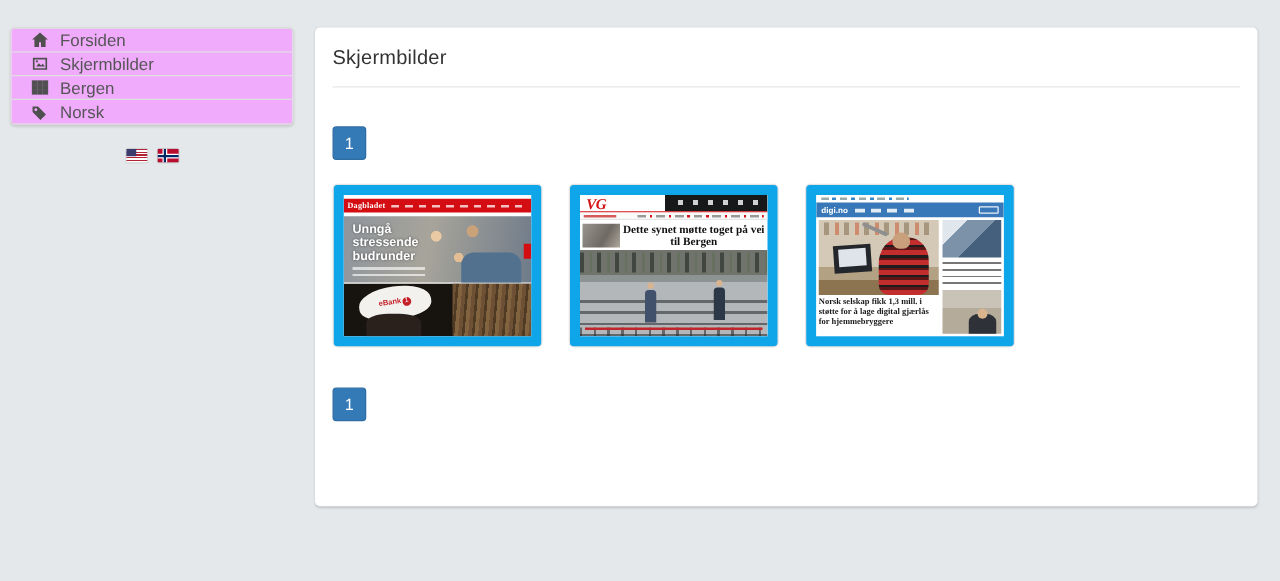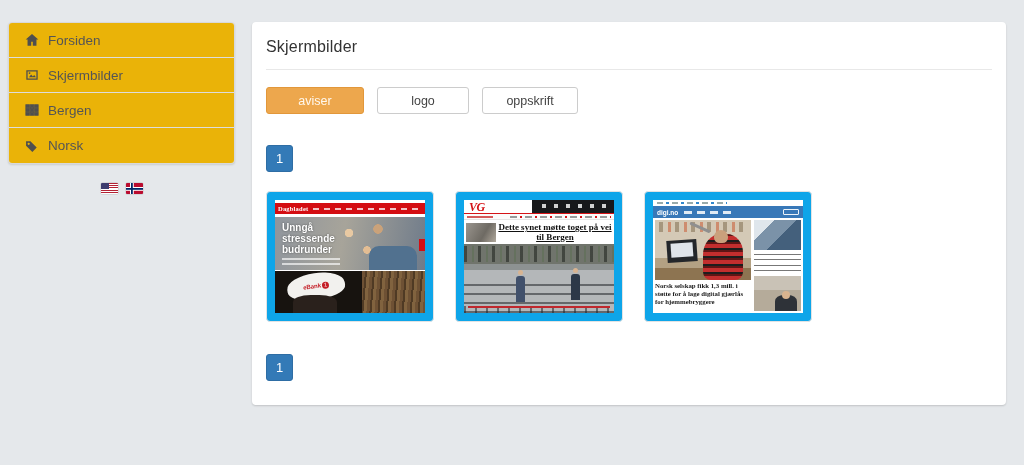--- a/index.html
+++ b/index.html
@@ -4,21 +4,21 @@
 <style>
   * { margin:0; padding:0; box-sizing:border-box; }
   html,body { width:1024px; height:465px; }
   body { font-family:"Liberation Sans","DejaVu Sans",sans-serif; background:#e5e8eb; position:relative; overflow:hidden; }
 
   .canvas { position:relative; width:1024px; height:465px; }
 
   
   .sidebar { position:absolute; left:8px; top:22px; width:227px; }
   .list-group { border:1px solid #d9d9d9; border-radius:4px; box-shadow:0 1px 2px rgba(0,0,0,.12); overflow:hidden; background:#f5f5f5; }
-  .list-item { display:flex; align-items:center; gap:9px; height:35px; padding:0 15px; background:#eab308; border-bottom:1px solid #ddd; color:#555; font-size:13.5px; cursor:pointer; }
+  .list-item { display:flex; align-items:center; gap:9px; height:19px; padding:0 15px; background:#f0abfc; border-bottom:1px solid #ddd; color:#555; font-size:13.5px; cursor:pointer; }
   .list-item:last-child { border-bottom:none; }
   .list-item .icon { width:15px; height:15px; display:inline-flex; align-items:center; justify-content:center; color:#4f4f4f; flex:0 0 15px; }
   .list-item .icon svg { width:14px; height:14px; fill:currentColor; stroke:currentColor; }
   .list-item .chev { margin-left:auto; color:#555; font-size:14px; line-height:1; }
 
   .flags { display:flex; justify-content:center; gap:8px; margin-top:19px; }
   .flag { width:17px; height:11px; display:inline-block; border-radius:1px; box-shadow:0 0 0 0.5px rgba(0,0,0,.15); cursor:pointer; }
   .flag-us { background:
       linear-gradient(#3c3b6e,#3c3b6e) 0 0/8px 6px no-repeat,
       repeating-linear-gradient(#b22234 0 1px,#fff 1px 2.2px); }
@@ -79,21 +79,21 @@
   .vg-black { position:absolute; right:0; top:0; width:55%; height:13px; background:#17181a; }
   .vg-black i { position:absolute; top:4px; left:10px; right:6px; height:4px;
       background:repeating-linear-gradient(90deg, rgba(255,255,255,.8) 0 4px, transparent 4px 12px); }
   .vg-redline { position:absolute; top:13px; left:0; right:0; height:1px; background:#d51317; }
   .vg-strip { position:absolute; top:14px; left:0; right:0; height:6px; background:#fbfbfb; border-bottom:1px solid #e5e5e5; }
   .vg-strip .l { position:absolute; left:3px; top:2px; width:26px; height:2px; background:#c33; opacity:.8; }
   .vg-strip .m { position:absolute; left:46px; right:3px; top:2px; height:2px;
       background:repeating-linear-gradient(90deg,#999 0 7px, transparent 7px 10px, #d51317 10px 12px, transparent 12px 15px); }
   .vg-headline { position:absolute; top:21px; left:0; right:0; height:23px; display:flex; align-items:center; }
   .vg-thumb { width:30px; height:19px; margin-left:2px; background:linear-gradient(120deg,#9a958e,#6e6a63 60%,#b0a89c); flex:0 0 30px; }
-  .vg-title { flex:1; text-align:center; font-family:"Liberation Serif","DejaVu Serif",serif; font-weight:bold; color:#111; font-size:9px; line-height:1.05; padding:0 2px;text-decoration:underline; }
+  .vg-title { flex:1; text-align:center; font-family:"Liberation Serif","DejaVu Serif",serif; font-weight:bold; color:#111; font-size:9px; line-height:1.05; padding:0 2px; }
   .vg-photo { position:absolute; top:44px; left:0; right:0; bottom:0;
       background:
         repeating-linear-gradient(90deg, rgba(35,38,42,.55) 0 2px, transparent 2px 11px) 0 62px/150px 40px no-repeat,
         repeating-linear-gradient(0deg, rgba(35,38,42,.55) 0 2px, transparent 2px 9px) 0 34px/150px 35px no-repeat,
         linear-gradient(#70746c 0 20px, #8d9292 20px 26px, #b4b7b9 26px 100%); }
   .vg-photo .win { position:absolute; top:2px; left:0; right:0; height:16px;
       background:repeating-linear-gradient(90deg, rgba(20,24,20,.5) 0 3px, transparent 3px 8px, rgba(90,110,80,.5) 8px 10px, transparent 10px 14px); }
   .vg-photo .red { position:absolute; left:4px; right:4px; bottom:5px; height:2px; background:#c0272d; }
   .vg-man { position:absolute; width:9px; height:26px; background:#37455c; border-radius:3px 3px 0 0; }
   .vg-man::before { content:""; position:absolute; top:-6px; left:2px; width:5px; height:5px; border-radius:50%; background:#d8b492; }
@@ -187,25 +187,20 @@
     <div class="flags">
       <span class="flag flag-us"></span>
       <span class="flag flag-no"></span>
     </div>
   </div>
 
   <div class="card">
     <h1 class="card-title">Skjermbilder</h1>
     <hr>
 
-    <div class="filters">
-      <button class="btn btn-tag btn-aviser active">aviser</button>
-      <button class="btn btn-tag btn-logo">logo</button>
-      <button class="btn btn-tag btn-oppskrift">oppskrift</button>
-    </div>
 
     <div class="pager top">
       <div class="page-btn">1</div>
     </div>
 
     <div class="thumbs">
 
       <div class="thumb">
         <div class="shot">
           <div class="db-bar">

